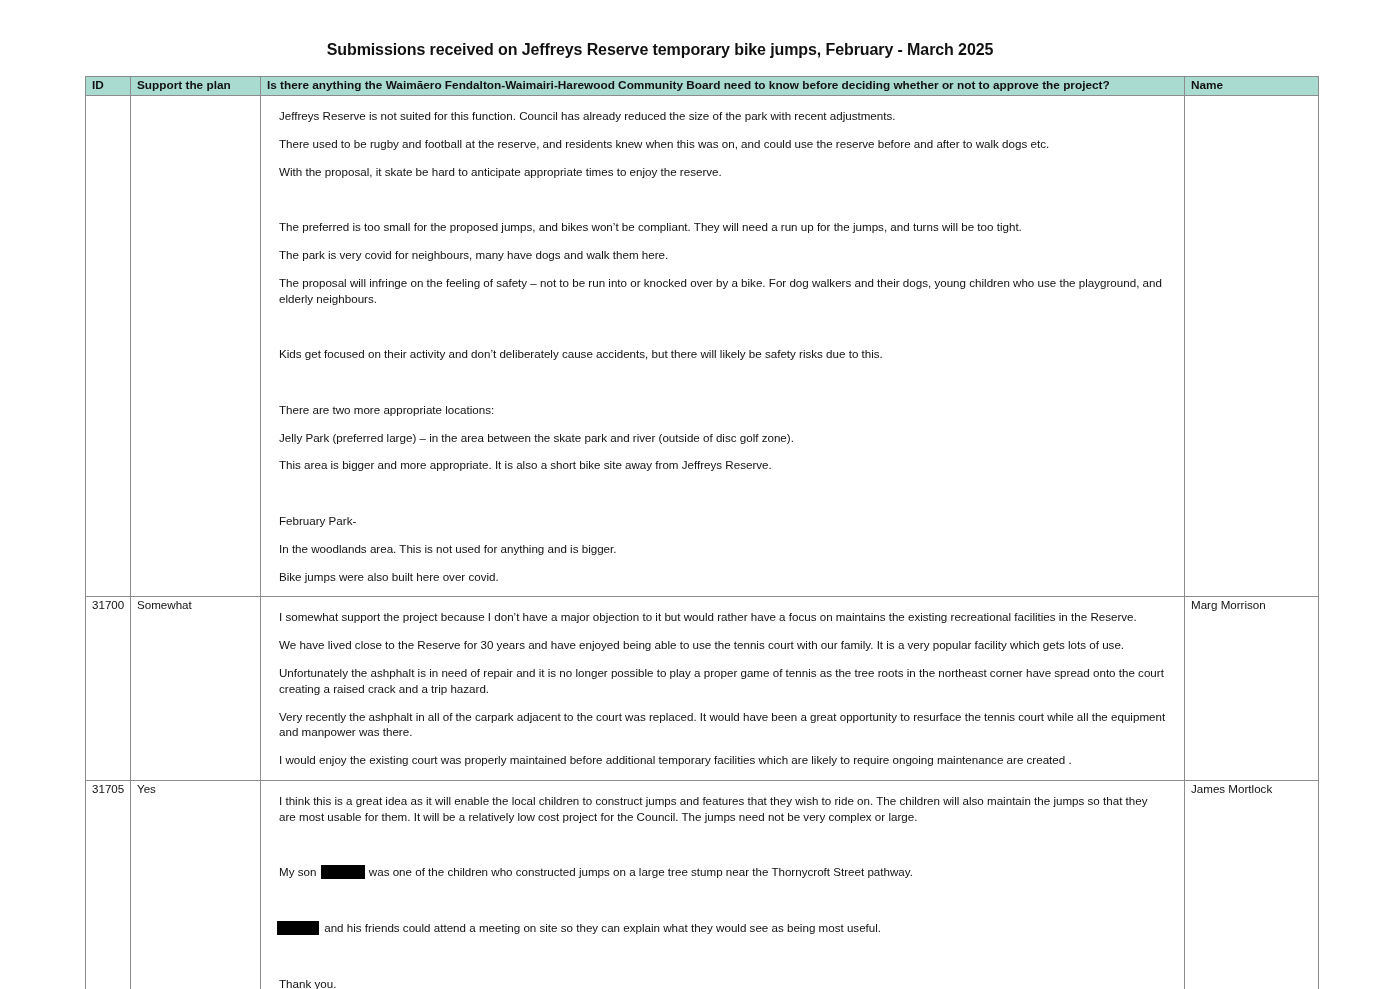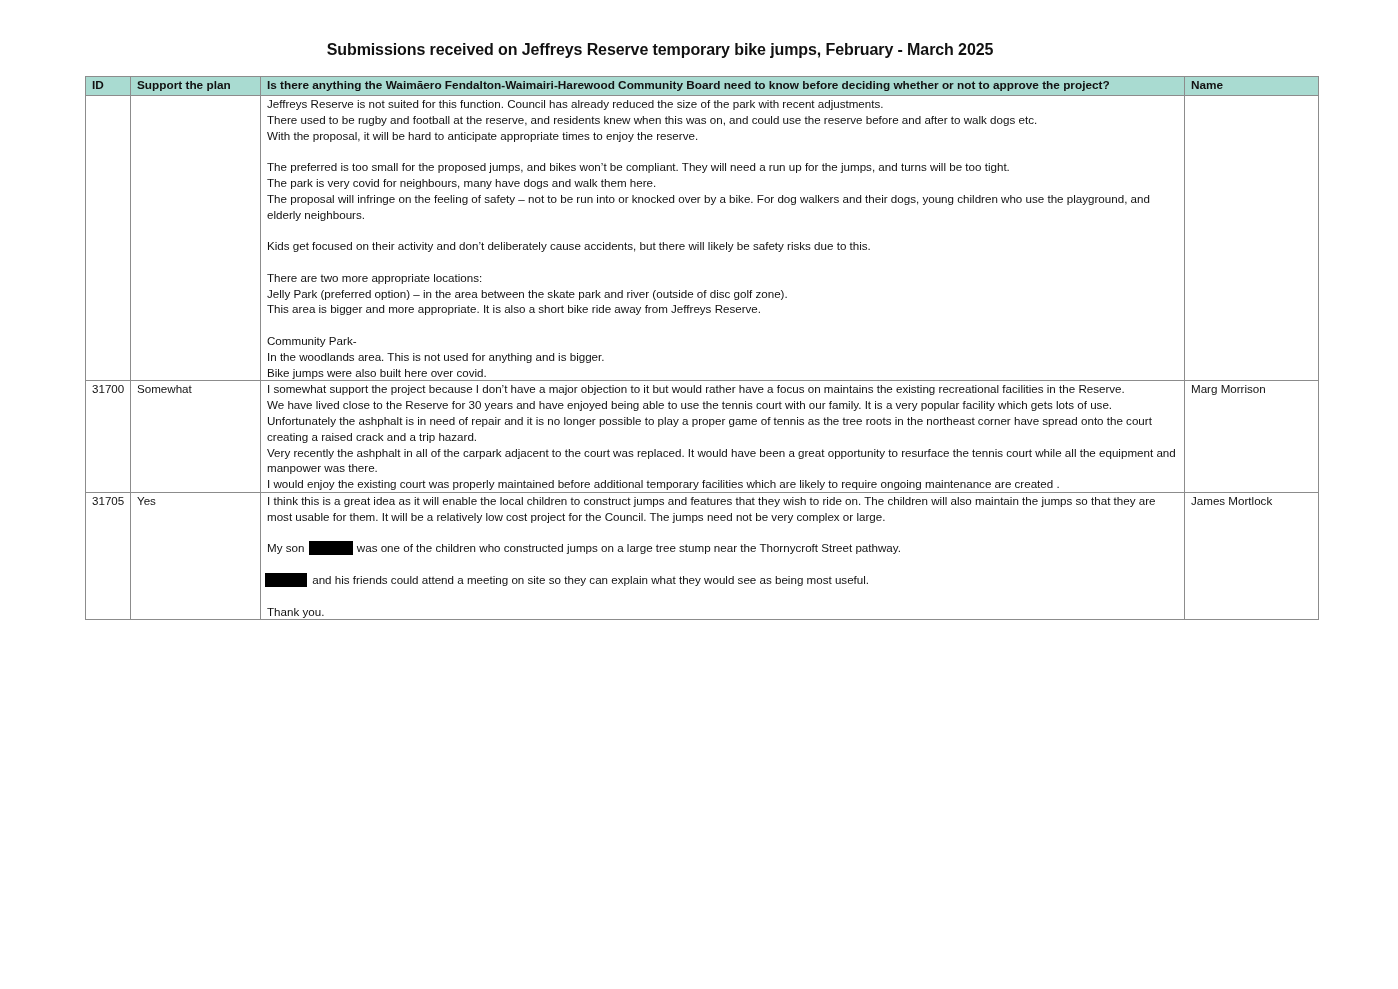--- a/index.html
+++ b/index.html
@@ -50,21 +50,21 @@
       padding-top: 1px;
       padding-bottom: 0;
       font-size: 11.8px;
       white-space: nowrap;
       overflow: hidden;
     }
     col.c-id { width: 45px; }
     col.c-support { width: 130px; }
     col.c-comment { width: 924px; }
     col.c-name { width: 134px; }
-    .para { display: block; margin: 0; }
+    .para { display: block; margin: 12px; }
     .blank { height: 15.8px; display: block; }
     .redacted {
       display: inline-block;
       background: #000000;
       height: 14px;
       vertical-align: -3px;
     }
     .r1 { width: 44px; margin: 0 1px; }
     .r2 { width: 42px; margin-left: -2px; margin-right: 2px; }
     td.cell-text { padding-top: 1px; padding-bottom: 0; }
@@ -90,33 +90,33 @@
     </tr>
   </thead>
   <tbody>
 
     <tr>
       <td class="cell-text"></td>
       <td class="cell-text"></td>
       <td class="cell-text">
         <span class="para">Jeffreys Reserve is not suited for this function. Council has already reduced the size of the park with recent adjustments.</span>
         <span class="para">There used to be rugby and football at the reserve, and residents knew when this was on, and could use the reserve before and after to walk dogs etc.</span>
-        <span class="para">With the proposal, it will be hard to anticipate appropriate times to enjoy the reserve.</span>
+        <span class="para">With the proposal, it skate be hard to anticipate appropriate times to enjoy the reserve.</span>
         <span class="blank"></span>
         <span class="para">The preferred is too small for the proposed jumps, and bikes won’t be compliant. They will need a run up for the jumps, and turns will be too tight.</span>
         <span class="para">The park is very covid for neighbours, many have dogs and walk them here.</span>
         <span class="para">The proposal will infringe on the feeling of safety – not to be run into or knocked over by a bike. For dog walkers and their dogs, young children who use the playground, and elderly neighbours.</span>
         <span class="blank"></span>
         <span class="para">Kids get focused on their activity and don’t deliberately cause accidents, but there will likely be safety risks due to this.</span>
         <span class="blank"></span>
         <span class="para">There are two more appropriate locations:</span>
-        <span class="para">Jelly Park (preferred option) – in the area between the skate park and river (outside of disc golf zone).</span>
-        <span class="para">This area is bigger and more appropriate. It is also a short bike ride away from Jeffreys Reserve.</span>
+        <span class="para">Jelly Park (preferred large) – in the area between the skate park and river (outside of disc golf zone).</span>
+        <span class="para">This area is bigger and more appropriate. It is also a short bike site away from Jeffreys Reserve.</span>
         <span class="blank"></span>
-        <span class="para">Community Park-</span>
+        <span class="para">February Park-</span>
         <span class="para">In the woodlands area. This is not used for anything and is bigger.</span>
         <span class="para">Bike jumps were also built here over covid.</span>
       </td>
       <td class="cell-text"></td>
     </tr>
 
     <tr>
       <td class="cell-text">31700</td>
       <td class="cell-text">Somewhat</td>
       <td class="cell-text">

